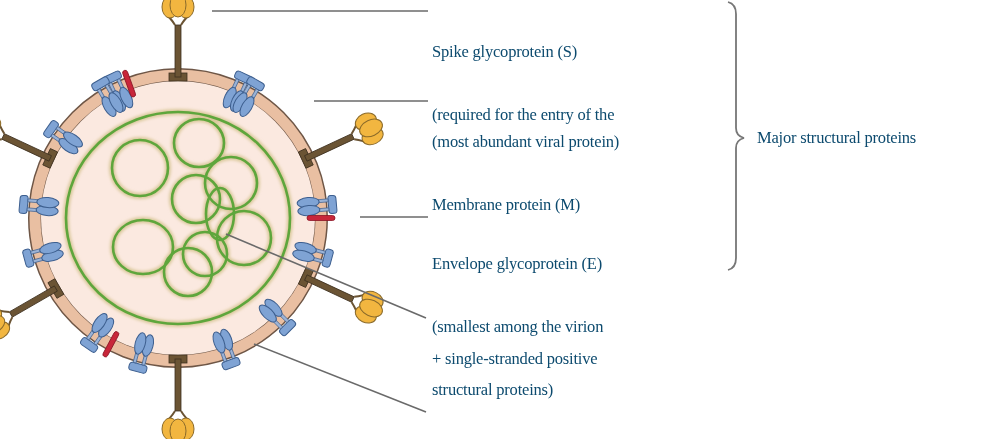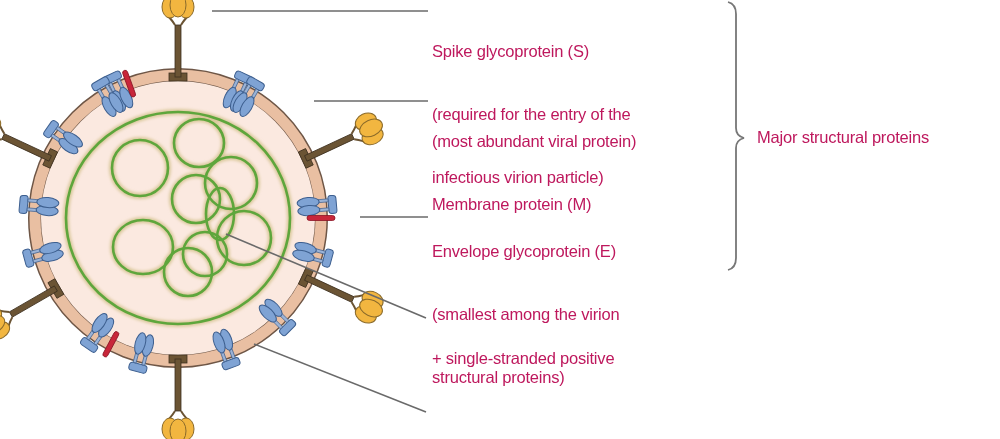--- a/index.html
+++ b/index.html
@@ -1,20 +1,20 @@
 <!DOCTYPE html>
 <html><head>
 <meta charset="utf-8">
 <style>
   html, body { margin: 0; padding: 0; background: #ffffff; }
   body { width: 1000px; height: 439px; position: relative; overflow: hidden;
          font-family: "DejaVu Sans", sans-serif; }
   #diagram { position: absolute; left: 0; top: 0; width: 1000px; height: 439px; }
-  .lbl { position: absolute; font-family: Liberation Sans, sans-serif; font-size: 16.5px;
-         line-height: 21px; color: #be185d; white-space: pre; letter-spacing: -0.2px; }
+  .lbl { position: absolute; font-family: Liberation Serif, serif; font-size: 16.5px;
+         line-height: 21px; color: #0c4a6e; white-space: pre; letter-spacing: -0.2px; }
   .lbl div { margin: 0; }
 </style>
 </head>
 <body>
 
 <svg id="diagram" viewBox="0 0 1000 439" xmlns="http://www.w3.org/2000/svg">
   <defs>
     <filter id="blur1" x="-10%" y="-10%" width="120%" height="120%">
       <feGaussianBlur stdDeviation="1.6"></feGaussianBlur>
     </filter>
@@ -213,29 +213,28 @@
     <line x1="226" y1="234" x2="426" y2="318"></line>
     <line x1="254" y1="344" x2="426" y2="412"></line>
   </g>
 
   <path d="M 728 2 Q 736 4 736 14 L 736 128 Q 736 136 744 138 Q 736 140 736 148 L 736 258 Q 736 268 728 270" fill="none" stroke="#777777" stroke-width="1.8"></path>
 </svg>
 
 <div class="lbl" style="left:432px; top:-1px;">
   <div>Spike glycoprotein (S)</div>
   <div>(required for the entry of the</div>
-  <div>infectious virion particle)</div>
 </div>
 
 <div class="lbl" style="left:432px; top:89px;">
   <div>(most abundant viral protein)</div>
   <div>Membrane protein (M)</div>
 </div>
 
-<div class="lbl" style="left:432px; top:199px;">
+<div class="lbl" style="left:432px; top:211px;">
   <div>Envelope glycoprotein (E)</div>
   <div>(smallest among the virion</div>
   <div>structural proteins)</div>
 </div>
 
 <div class="lbl" style="left:432px; top:306px;">
   <div>+ single-stranded positive</div>
   
 </div>
 

